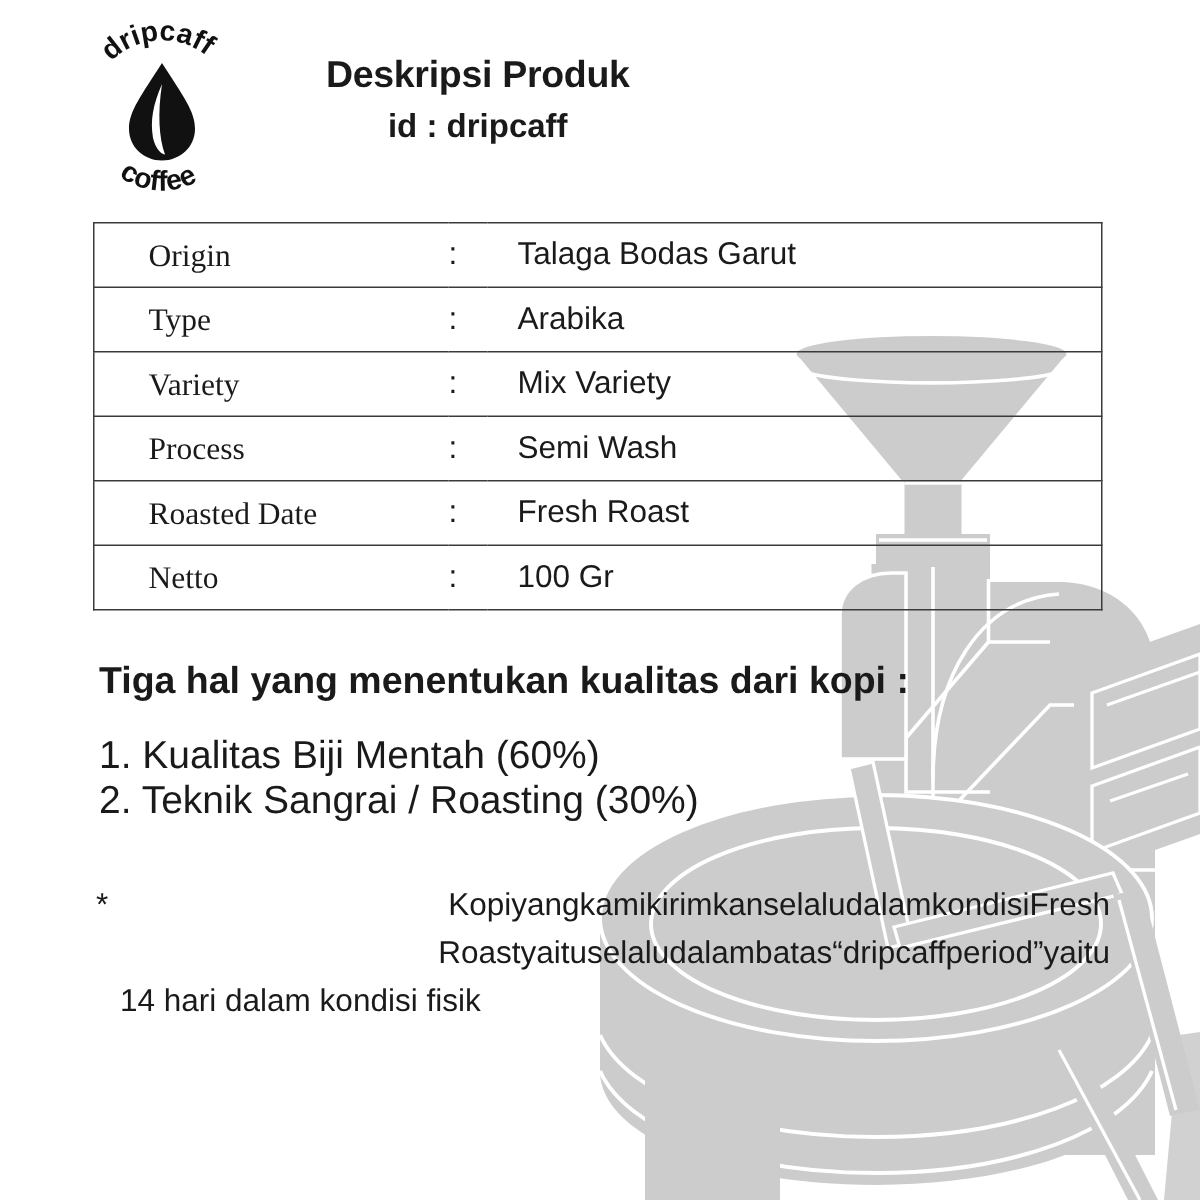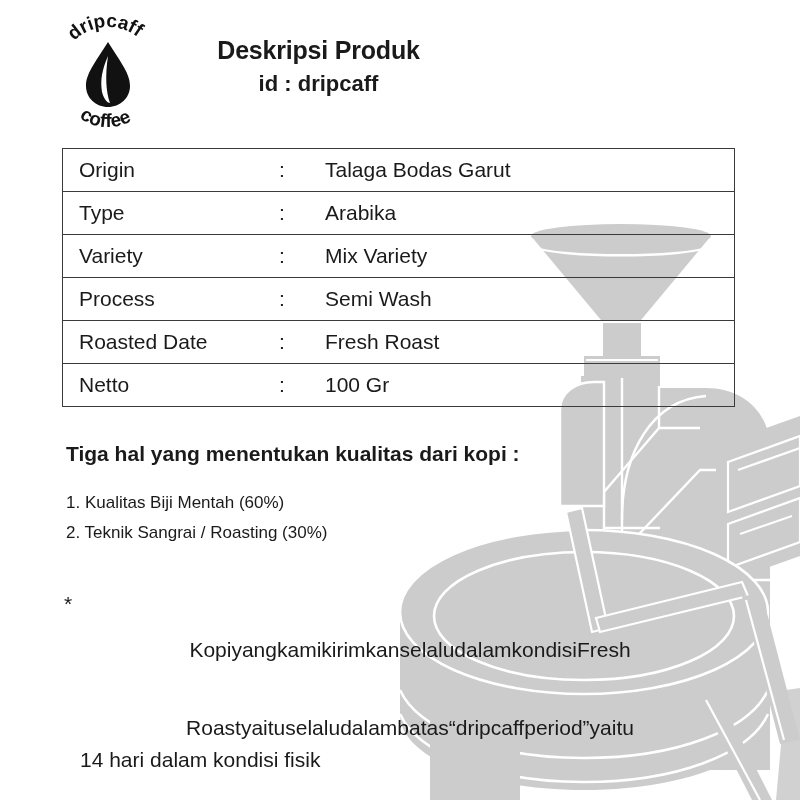--- a/index.html
+++ b/index.html
@@ -75,52 +75,53 @@
     border: 1.6px solid #3a3a3a;
     padding: 0;
     vertical-align: middle;
     background: transparent;
     font-size: 21px;
     line-height: 24px;
     white-space: nowrap;
   }
   #spec-table td.lbl {
     width: 200px;
-    padding-left: 16px;
+    padding-left: 36px;
     border-right: none;
+    font-family: Liberation Serif, serif;
   }
   #spec-table td.sep {
     width: 26px;
     border-left: none;
     border-right: none;
     text-align: left;
   }
   #spec-table td.val {
     border-left: none;
     padding-left: 20px;
   }
 
   
   #quality {
     position: absolute;
     left: 66px;
     top: 440px;
     z-index: 3;
   }
   #quality .q-heading {
-    font-size: 21px;
+    font-size: 25px;
     font-weight: bold;
     line-height: 28px;
     white-space: nowrap;
   }
   #quality .q-list {
     margin-top: 20px;
   }
   #quality .q-item {
-    font-size: 17px;
+    font-size: 26px;
     line-height: 30px;
     white-space: nowrap;
   }
 
   
   #footnote {
     position: absolute;
     left: 64px;
     top: 588px;
     width: 676px;
@@ -139,22 +140,21 @@
   #footnote .fn-body {
     flex: 1 1 auto;
   }
   #footnote .fn-line {
     font-size: 21px;
     line-height: 32px;
     white-space: nowrap;
   }
   #footnote .fn-line.justify {
     display: flex;
-    justify-content: center;
-    margin-top: 46px;
+    justify-content: flex-end;
   }
   #footnote .fn-line.justify > span {
     display: inline-block;
   }
 </style>
 </head>
 <body>
 
 <div id="page">
 

